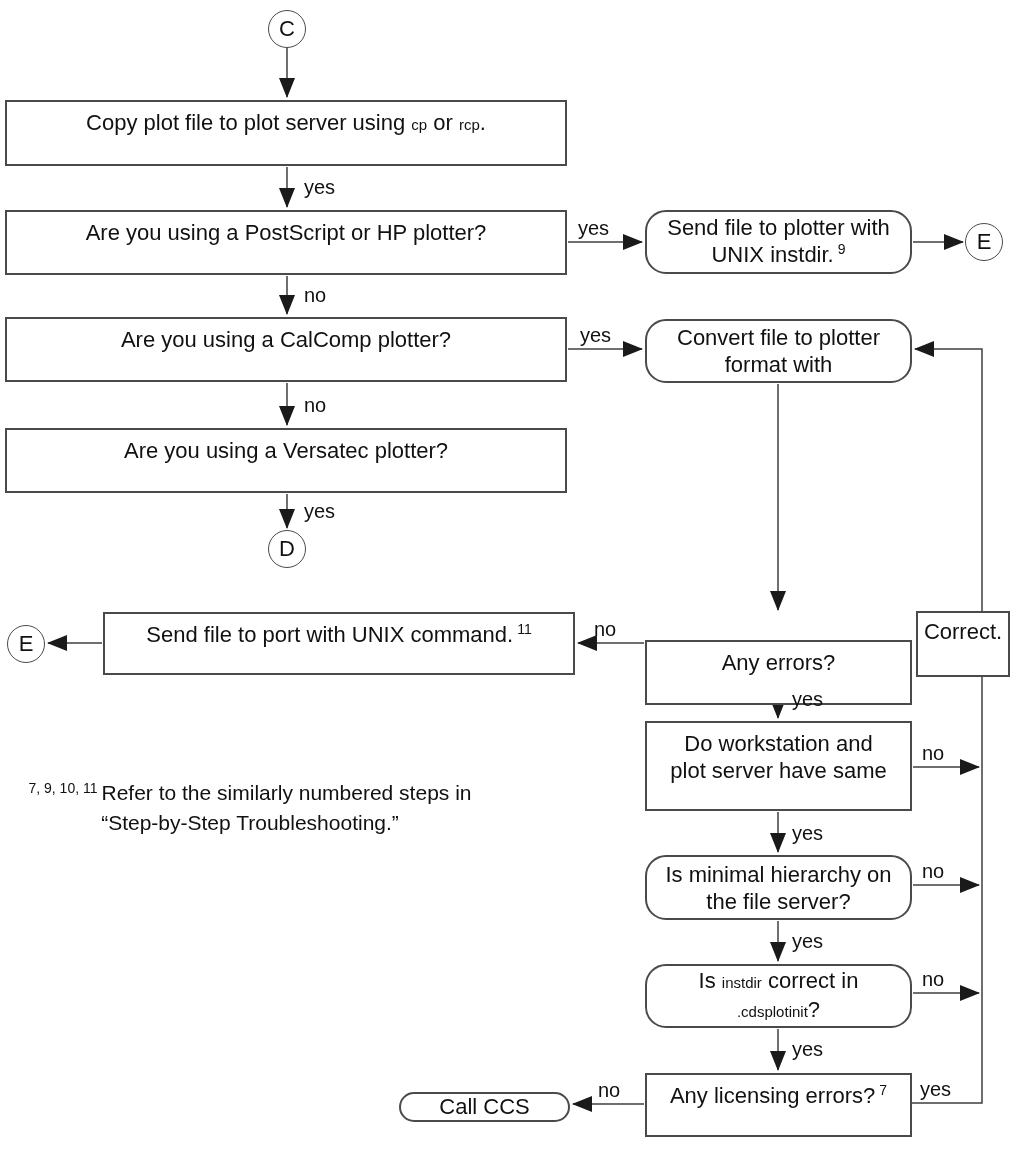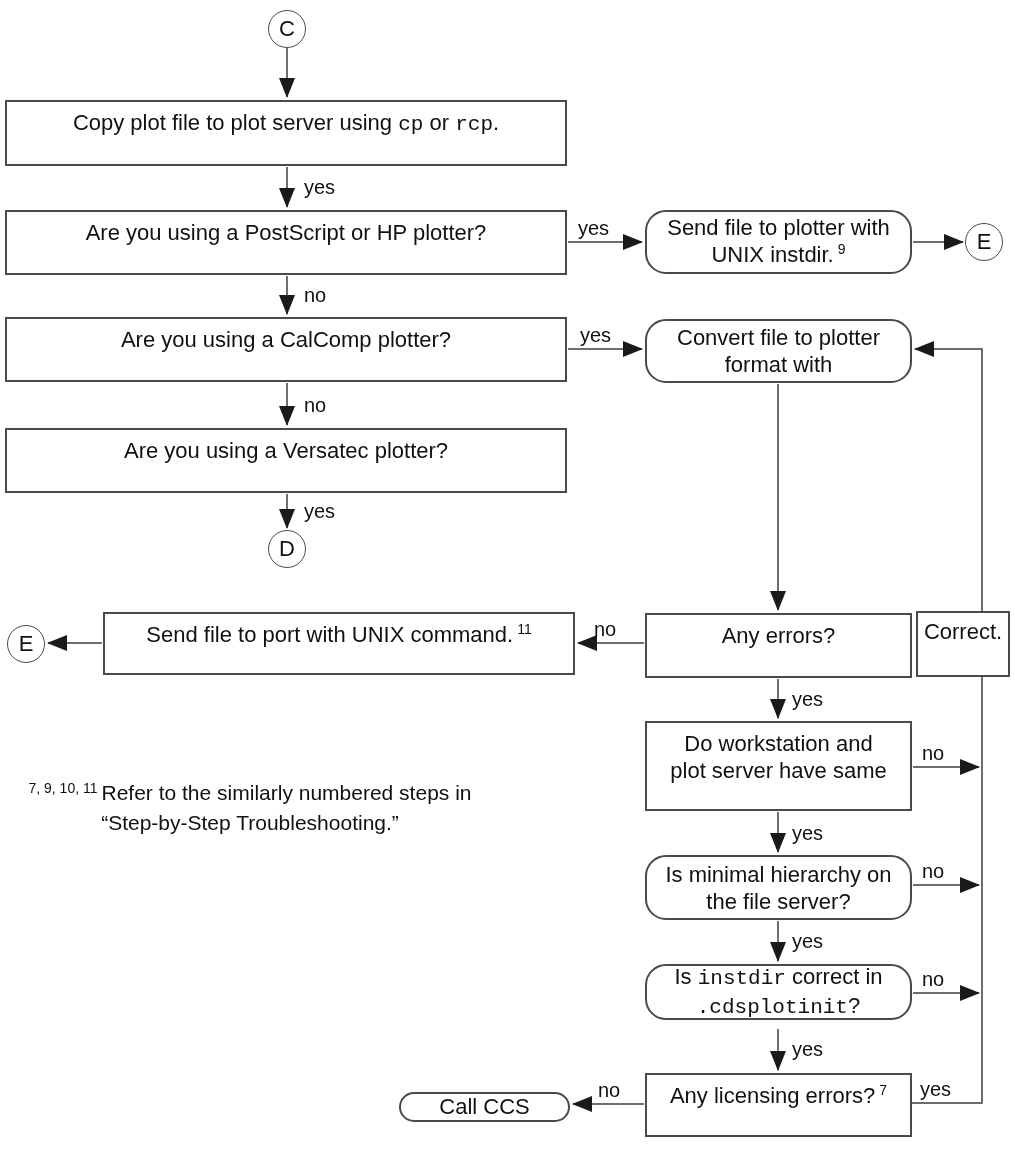--- a/index.html
+++ b/index.html
@@ -15,21 +15,21 @@
   }
   #wires{position:absolute;left:0;top:0;z-index:1;}
   .box{
     position:absolute;z-index:2;box-sizing:border-box;
     border:2px solid var(--border);background:var(--background);
     display:flex;flex-direction:column;align-items:center;
     font-size:22px;line-height:27px;text-align:center;
   }
   .box.center{justify-content:center;border-radius:21px;}
   .box.top{justify-content:flex-start;padding-top:7px;}
-  .mono{font-family:Liberation Mono, monospace;font-size:21px;}
+  .mono{font-family:Liberation Sans, sans-serif;font-size:15px;}
   .sup{font-size:14px;position:relative;top:-8px;margin-left:4px;}
   .circle{
     position:absolute;z-index:2;box-sizing:border-box;width:38px;height:38px;
     border:1.5px solid var(--border);border-radius:50%;background:var(--background);
     display:flex;align-items:center;justify-content:center;font-size:22px;
   }
   .lbl{position:absolute;z-index:3;font-size:20px;line-height:22px;color:var(--text);}
   #footnote{
     position:absolute;z-index:2;left:5px;top:779px;width:490px;
     font-size:21px;line-height:27px;text-align:center;
@@ -103,21 +103,21 @@
   <div class="box center" style="left:645px;top:210px;width:267px;height:64px">
     <div>Send file to plotter with</div>
     <div><span>UNIX instdir.</span><span class="sup">9</span></div>
   </div>
 
   <div class="box center" style="left:645px;top:319px;width:267px;height:64px">
     <div>Convert file to plotter</div>
     <div>format with</div>
   </div>
 
-  <div class="box top" style="left:645px;top:613px;width:267px;height:65px">
+  <div class="box top" style="left:645px;top:640px;width:267px;height:65px">
     <div>Any errors?</div>
   </div>
 
   <div class="box top" style="left:916px;top:611px;width:94px;height:66px;padding-top:5px">
     <div>Correct.</div>
   </div>
 
   <div class="box top" style="left:103px;top:612px;width:472px;height:63px">
     <div><span>Send file to port with UNIX command.</span><span class="sup">11</span></div>
   </div>
@@ -125,21 +125,21 @@
   <div class="box top" style="left:645px;top:721px;width:267px;height:90px">
     <div>Do workstation and</div>
     <div>plot server have same</div>
   </div>
 
   <div class="box center" style="left:645px;top:855px;width:267px;height:65px">
     <div>Is minimal hierarchy on</div>
     <div>the file server?</div>
   </div>
 
-  <div class="box center" style="left:645px;top:964px;width:267px;height:56px">
+  <div class="box center" style="left:645px;top:964px;width:267px;height:64px">
     <div><span>Is </span><span class="mono">instdir</span><span> correct in</span></div>
     <div><span class="mono">.cdsplotinit</span><span>?</span></div>
   </div>
 
   <div class="box top" style="left:645px;top:1073px;width:267px;height:64px">
     <div><span>Any licensing errors?</span><span class="sup">7</span></div>
   </div>
 
   <div class="box center" style="left:399px;top:1092px;width:171px;height:30px;line-height:24px">
     <div>Call CCS</div>

